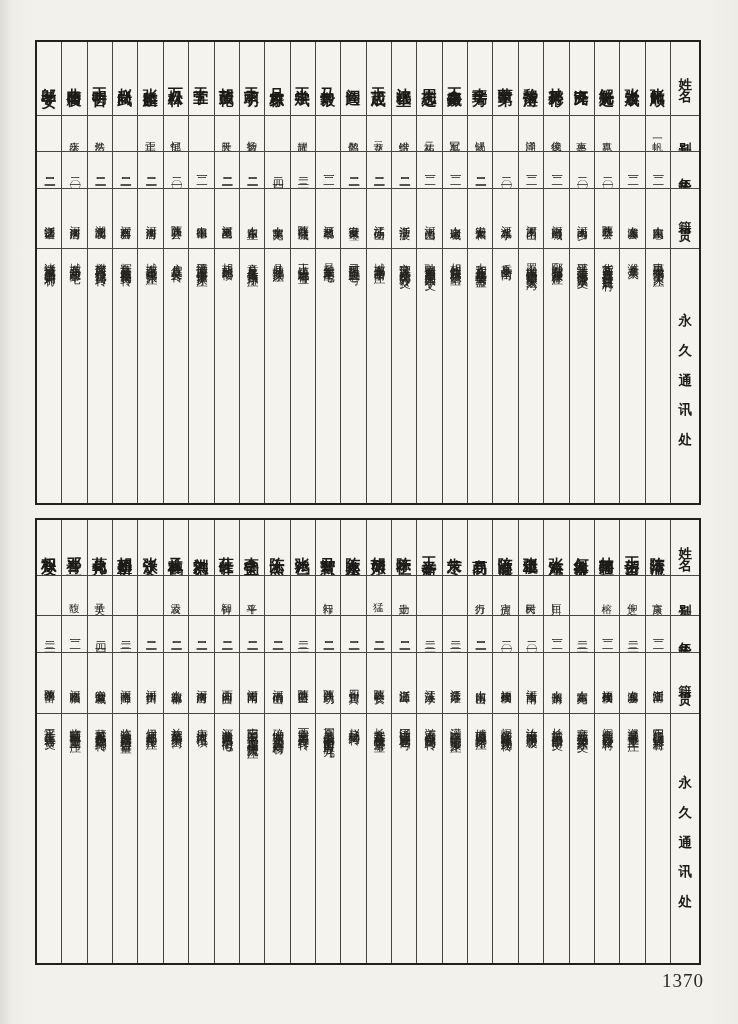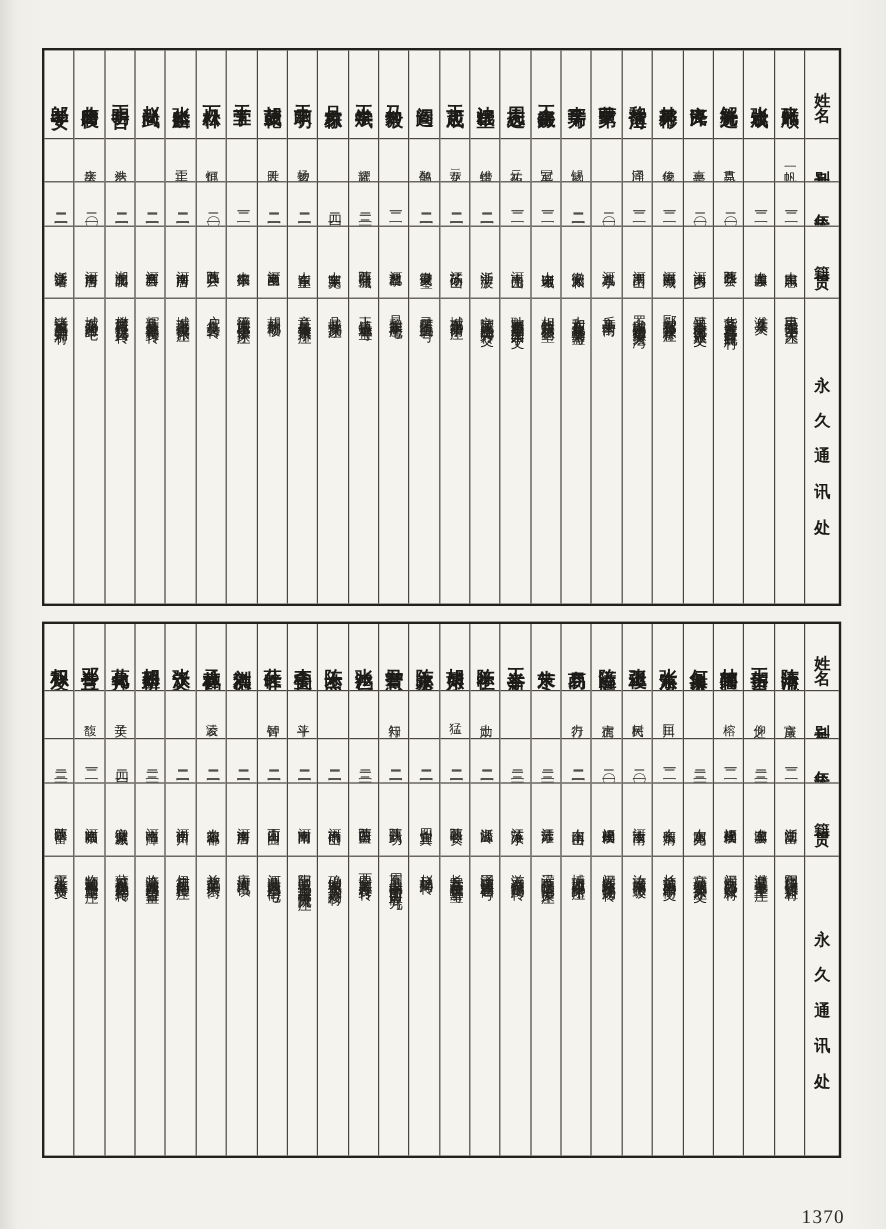--- a/index.html
+++ b/index.html
@@ -72,24 +72,23 @@
   .h-name{font-size:13.5px;font-weight:700;letter-spacing:0.9em;}
   .h-alias{font-size:13px;font-weight:700;letter-spacing:0.15em;}
   .h-age{font-size:13px;font-weight:700;letter-spacing:0.15em;}
   .h-native{font-size:13px;font-weight:700;letter-spacing:0.6em;}
   .h-addr{font-size:13.5px;font-weight:700;letter-spacing:2.2em;align-self:center;}
   .head-col .r-addr{align-items:center;padding-top:0;}
   .page-number{
     position:absolute;
     right:34px;top:970px;
     font-family:"Liberation Serif",serif;
-    font-size:16px;
+    font-size:19px;
     letter-spacing:1px;
     color:#2b2925;
-    margin-top:36px;
   }
 </style>
 </head>
 <body>
 
 <div class="page"></div>
 
 <div class="dir-table" id="table-top">
   <div class="col head-col">
     <div class="cell r-name">

